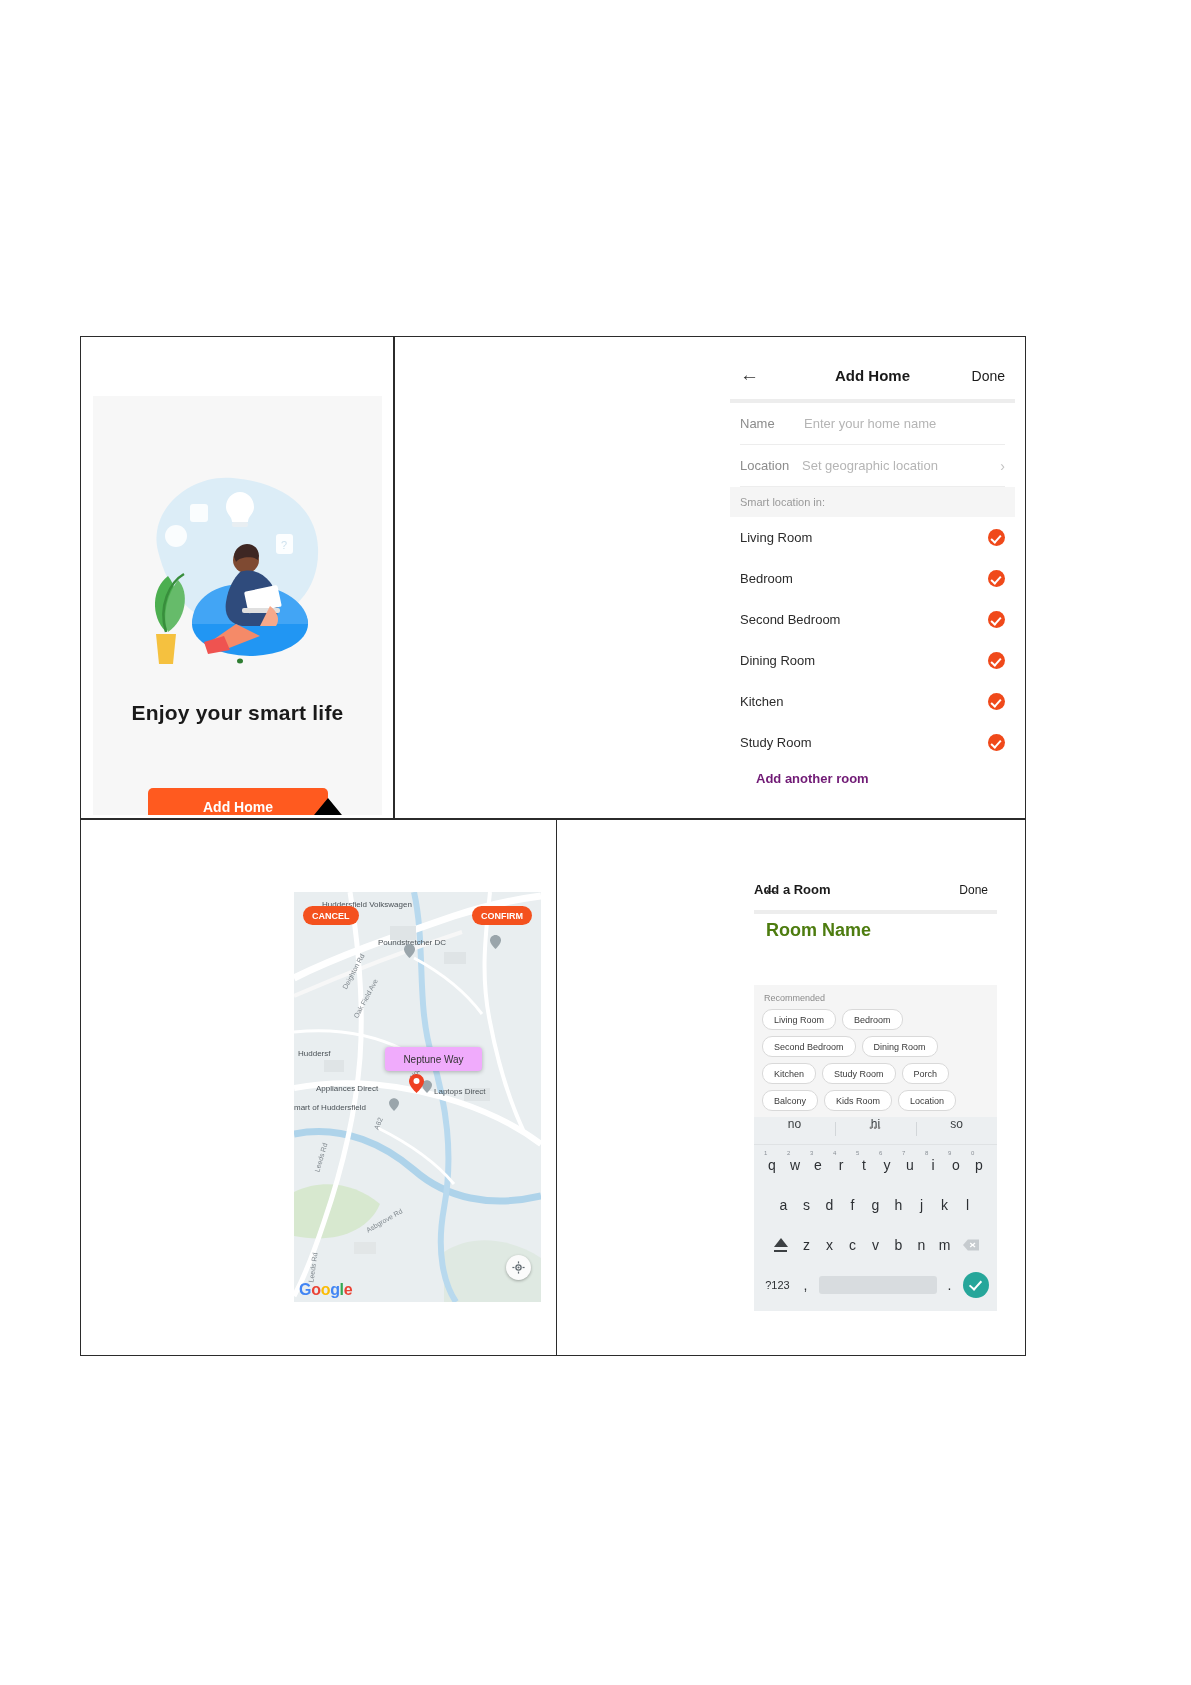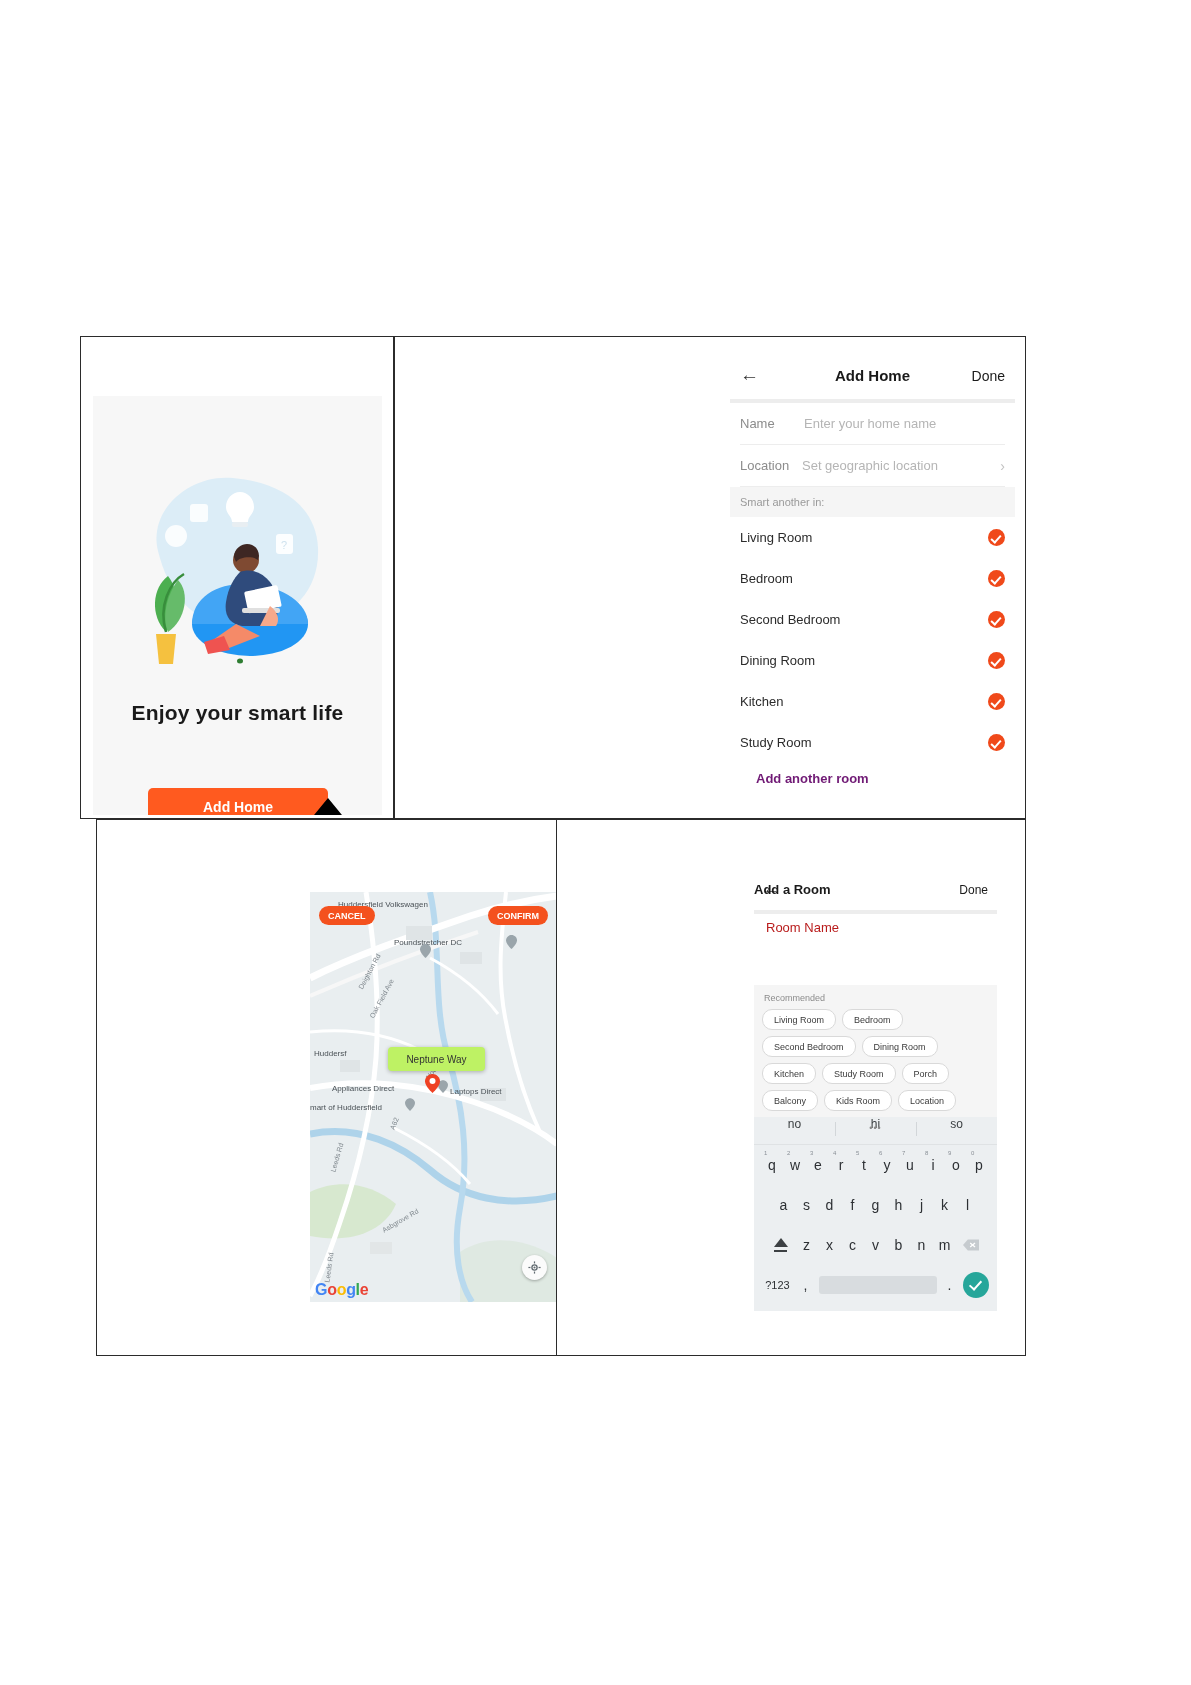--- a/index.html
+++ b/index.html
@@ -17,21 +17,21 @@
 
   
   .panel {
     position: absolute;
     background: #ffffff;
     border: 1px solid #2b2b2b;
     box-sizing: border-box;
   }
   #panel-welcome  { left: 80px;  top: 336px;  width: 314px; height: 483px; }
   #panel-addhome  { left: 394px; top: 336px;  width: 632px; height: 483px; }
-  #panel-map      { left: 80px;  top: 819px;  width: 545px; height: 537px; margin-left: 16px; }
+  #panel-map      { left: 80px;  top: 819px;  width: 545px; height: 537px; }
   #panel-addroom  { left: 556px; top: 819px;  width: 470px; height: 537px; }
 
   
   .welcome-phone {
     position: absolute;
     left: 12px; top: 59px;
     width: 289px; height: 419px;
     background: #f7f7f7;
     overflow: hidden;
   }
@@ -215,23 +215,23 @@
     align-items: center;
     justify-content: center;
     cursor: pointer;
     border: none;
     font-family: "Liberation Sans", sans-serif;
   }
   #map-cancel  { left: 9px; }
   #map-confirm { right: 9px; }
   .map-tooltip {
     position: absolute;
-    left: 78px; top: 155px;
+    left: 91px; top: 155px;
     width: 97px; height: 24px;
-    background: #bef264;
+    background: #f0abfc;
     border-radius: 4px;
     box-shadow: 0 1px 4px rgba(0,0,0,.28);
     display: flex;
     align-items: center;
     justify-content: center;
     font-size: 10px;
     color: #333;
   }
   .map-pin-red {
     position: absolute;
@@ -296,21 +296,21 @@
   .ar-done {
     position: absolute; right: 9px; top: 15px;
     font-size: 12px; color: #1a1a1a; cursor: pointer;
   }
   .ar-topline {
     position: absolute; left: 0; top: 42px; width: 243px; height: 4px;
     background: #ededed;
   }
   .ar-roomname {
     position: absolute; left: 12px; top: 52px;
-    font-size: 13px; color: #b91c1c;
+    font-size: 18px; color: #4d7c0f; font-weight: bold;
   }
   .ar-recpanel {
     position: absolute; left: 0; top: 117px;
     width: 243px; height: 132px;
     background: #f5f5f5;
   }
   .ar-reclabel {
     position: absolute; left: 10px; top: 8px;
     font-size: 9px; color: #8c8c8c;
   }
@@ -483,21 +483,21 @@
       <div class="ah-label">Name</div>
       <input class="ah-input" type="text" placeholder="Enter your home name" style="">
     </div>
 
     <div class="ah-row">
       <div class="ah-label">Location</div>
       <div class="ah-valuetext">Set geographic location</div>
       <div class="ah-chevron">›</div>
     </div>
 
-    <div class="ah-section">Smart another in:</div>
+    <div class="ah-section">Smart location in:</div>
 
     <div class="ah-roomrow">
       <div class="ah-roomname">Living Room</div>
       <div class="check-badge"></div>
     </div>
     <div class="ah-roomrow">
       <div class="ah-roomname">Bedroom</div>
       <div class="check-badge"></div>
     </div>
     <div class="ah-roomrow">

